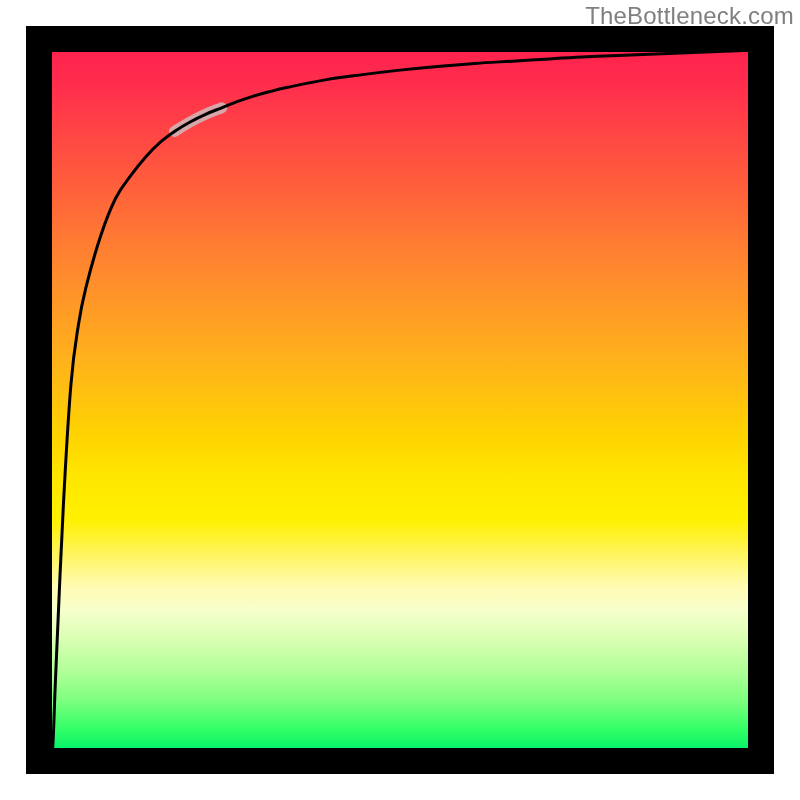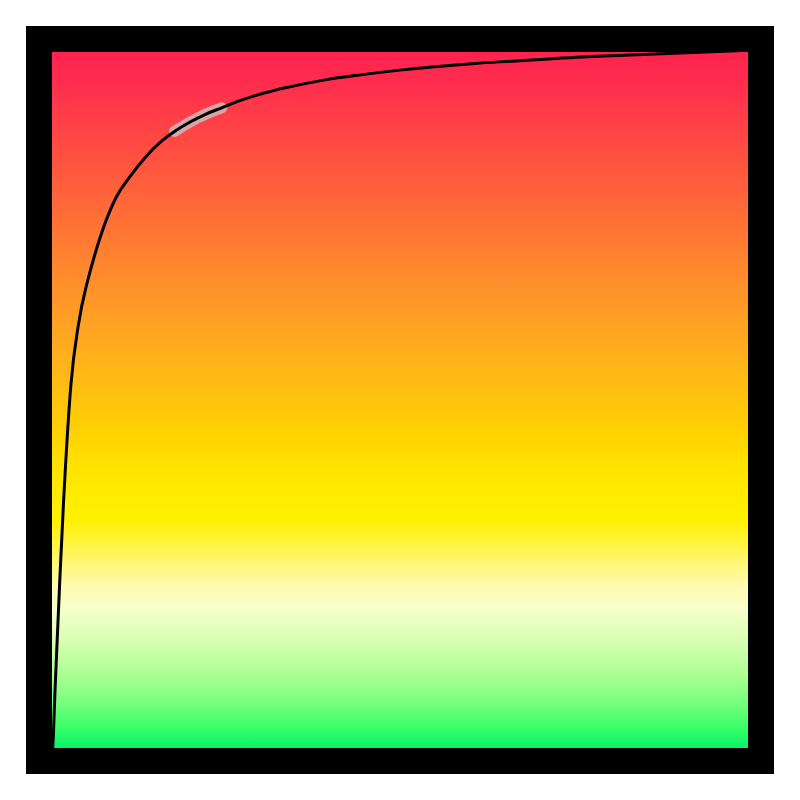--- a/index.html
+++ b/index.html
@@ -74,20 +74,21 @@
     width: 748px;
     height: 748px;
     pointer-events: none;
   }
 </style>
 </head>
 <body>
 
 <div class="chart-wrap">
 
+  <div class="watermark">TheBottleneck.com</div>
 
   <div class="frame">
     <div class="plot-area"></div>
 
     <svg class="curve" width="748" height="748" viewBox="0 0 748 748">
       <g id="curve-group">
           <path d="M 149.60 104.72 C 149.60 104.72, 146.91 106.34, 149.60 104.72 C 152.29 103.10, 159.17 98.71, 164.56 95.74 C 169.95 92.78, 174.13 90.69, 179.52 88.26 C 184.91 85.84, 191.79 83.36, 194.48 82.28 C 197.17 81.20, 194.48 82.28, 194.48 82.28" fill="none" stroke="#d7a6a9" stroke-width="11" stroke-linecap="round"></path>
           <path d="M 0.00 0.00 C 1.35 43.08, 4.79 150.50, 7.48 239.36 C 10.17 328.22, 12.94 420.97, 14.96 493.68 C 16.98 566.39, 17.35 602.89, 18.70 643.28 C 20.05 683.67, 21.36 701.92, 22.44 718.08 C 23.52 734.24, 23.88 733.04, 24.68 733.04 C 25.49 733.04, 25.99 734.24, 26.93 718.08 C 27.87 701.92, 28.04 686.36, 29.92 643.28 C 31.80 600.20, 34.71 529.88, 37.40 478.72 C 40.09 427.56, 42.19 391.35, 44.88 359.04 C 47.57 326.73, 49.67 316.70, 52.36 299.20 C 55.05 281.70, 55.80 277.96, 59.84 261.80 C 63.88 245.64, 69.41 225.60, 74.80 209.44 C 80.19 193.28, 84.37 182.81, 89.76 172.04 C 95.15 161.27, 99.33 157.01, 104.72 149.60 C 110.11 142.19, 114.29 136.96, 119.68 130.90 C 125.07 124.84, 129.25 120.65, 134.64 115.94 C 140.03 111.23, 144.21 108.36, 149.60 104.72 C 154.99 101.08, 159.17 98.71, 164.56 95.74 C 169.95 92.78, 174.13 90.69, 179.52 88.26 C 184.91 85.84, 189.09 84.43, 194.48 82.28 C 199.87 80.13, 204.05 78.32, 209.44 76.30 C 214.83 74.28, 218.34 72.94, 224.40 71.06 C 230.46 69.18, 236.37 67.57, 243.10 65.82 C 249.83 64.07, 251.70 63.49, 261.80 61.34 C 271.90 59.18, 285.74 56.14, 299.20 53.86 C 312.66 51.57, 323.14 50.37, 336.60 48.62 C 350.06 46.87, 360.54 45.61, 374.00 44.13 C 387.46 42.65, 397.94 41.60, 411.40 40.39 C 424.86 39.18, 435.34 38.34, 448.80 37.40 C 462.26 36.46, 472.74 35.96, 486.20 35.16 C 499.66 34.35, 510.14 33.72, 523.60 32.91 C 537.06 32.10, 547.54 31.34, 561.00 30.67 C 574.46 29.99, 584.94 29.71, 598.40 29.17 C 611.86 28.63, 622.34 28.21, 635.80 27.68 C 649.26 27.14, 659.74 26.72, 673.20 26.18 C 686.66 25.64, 697.14 25.22, 710.60 24.68 C 724.06 24.15, 741.27 23.46, 748.00 23.19" fill="none" stroke="#000000" stroke-width="3" stroke-linecap="round" stroke-linejoin="round"></path>
         </g>
     </svg>

